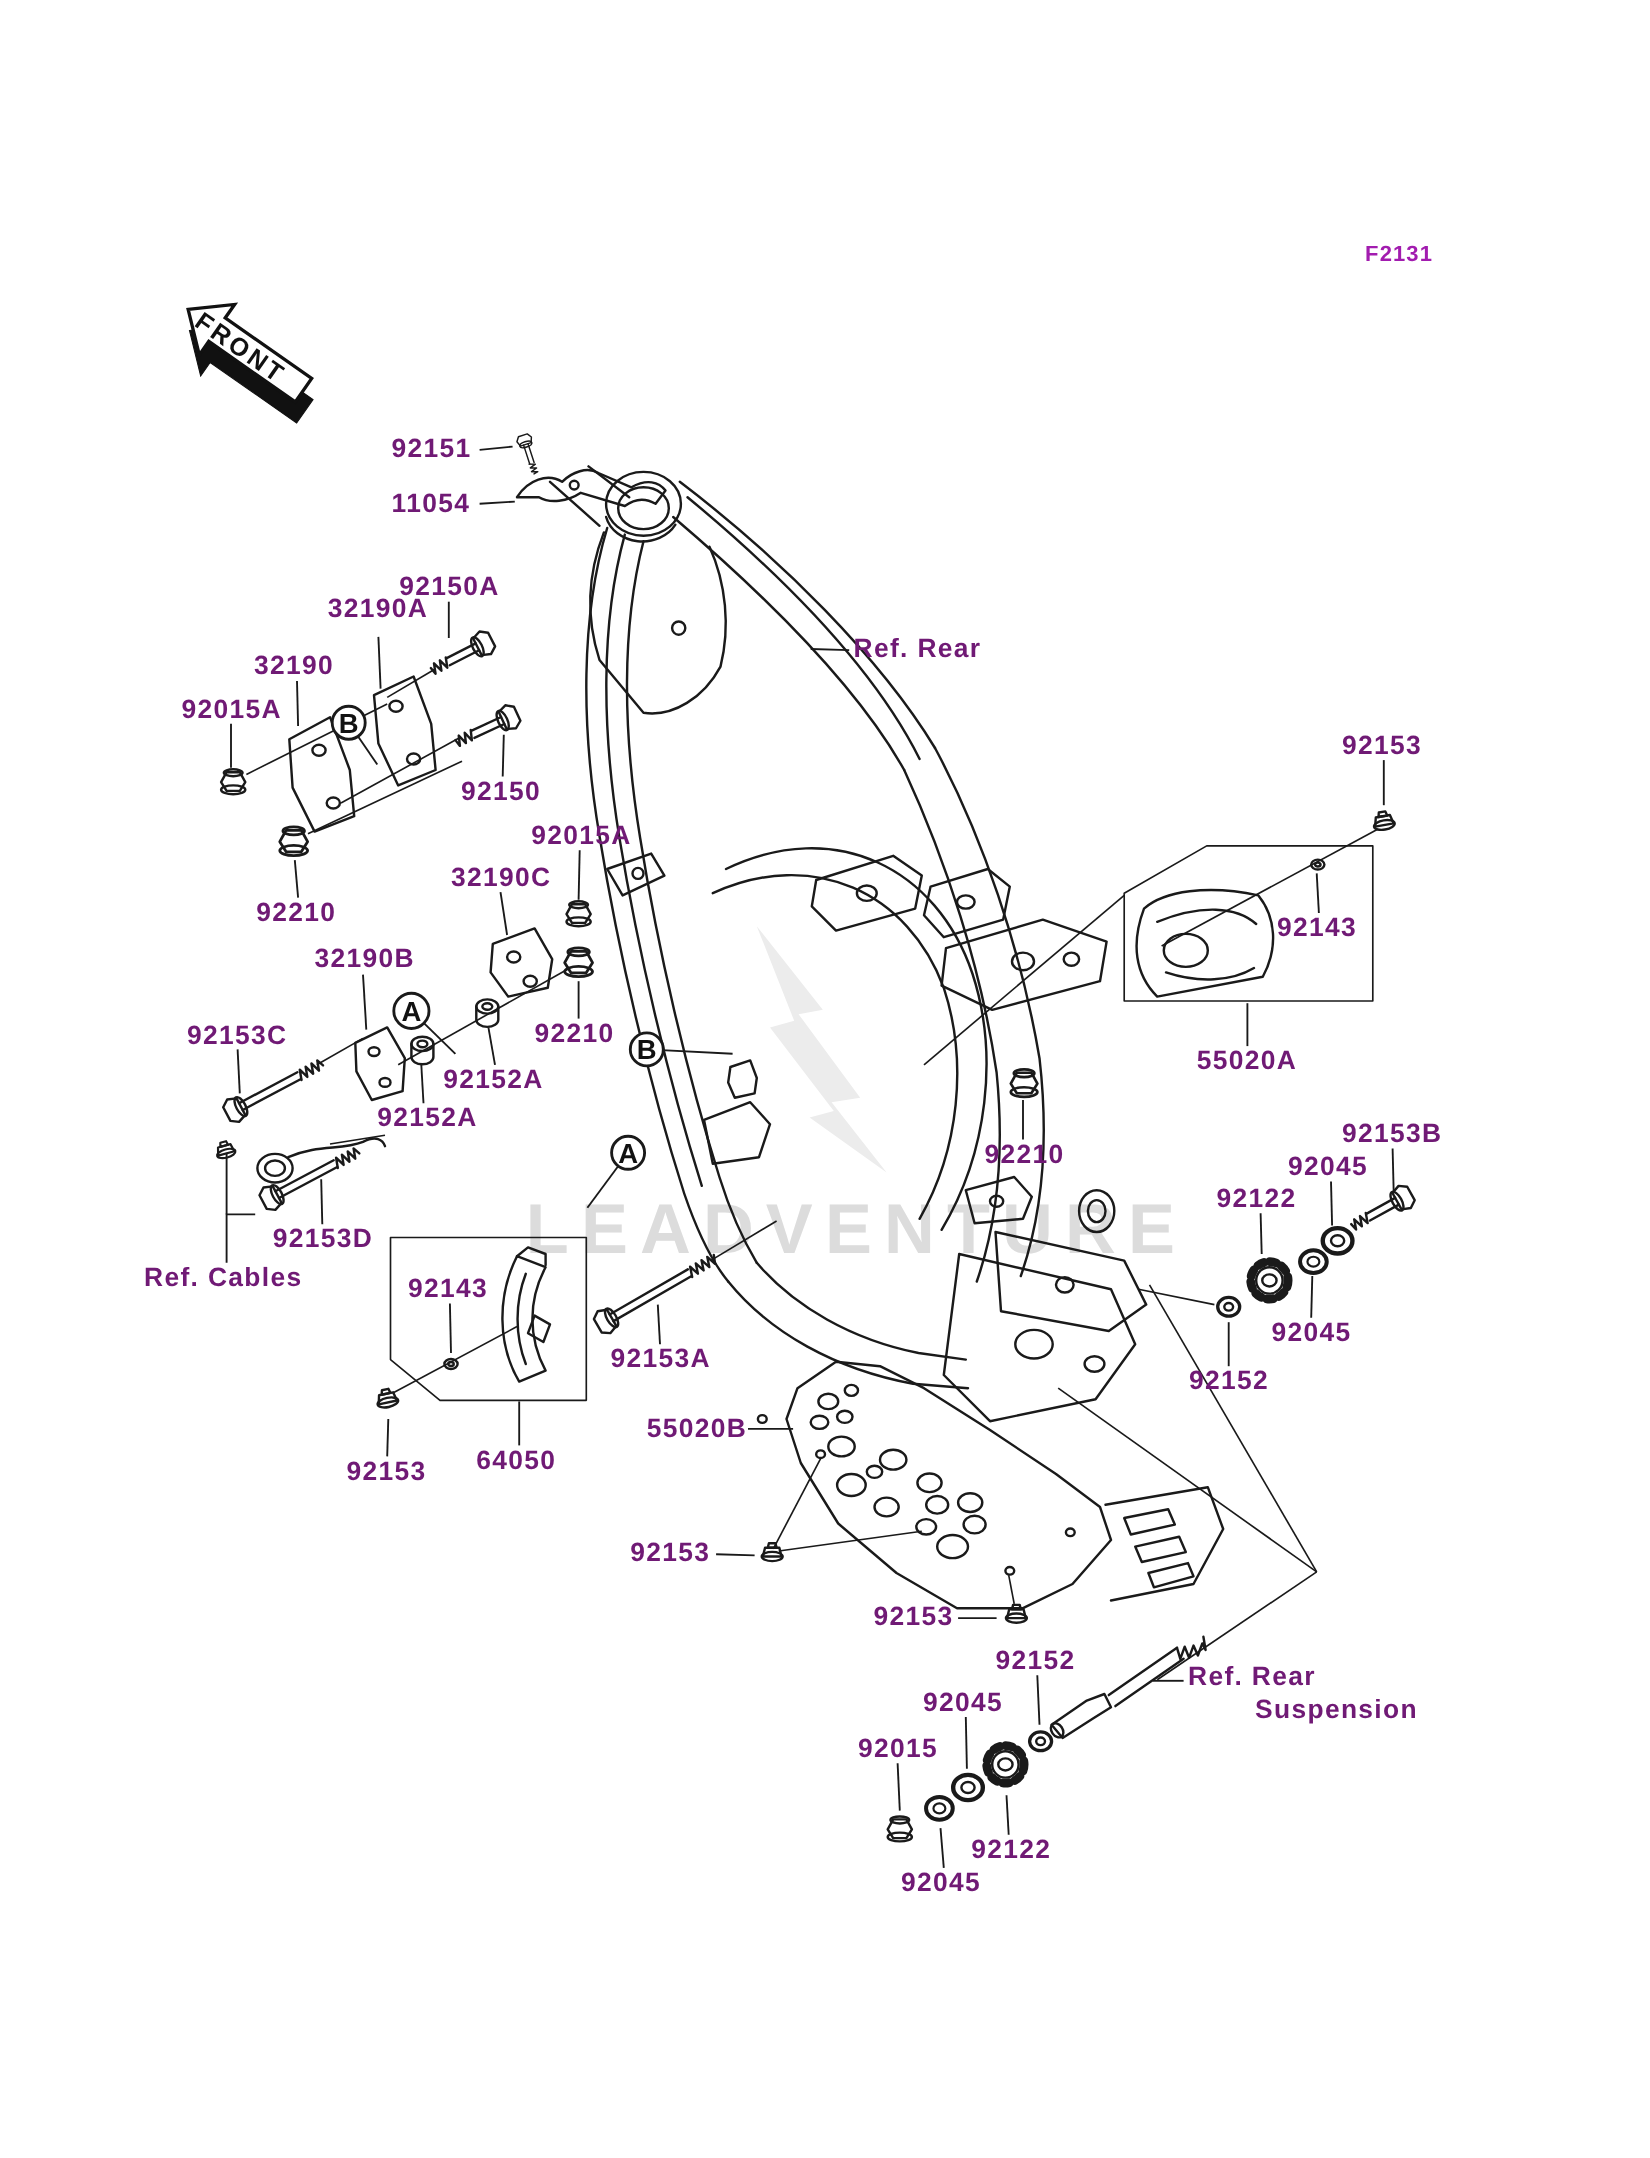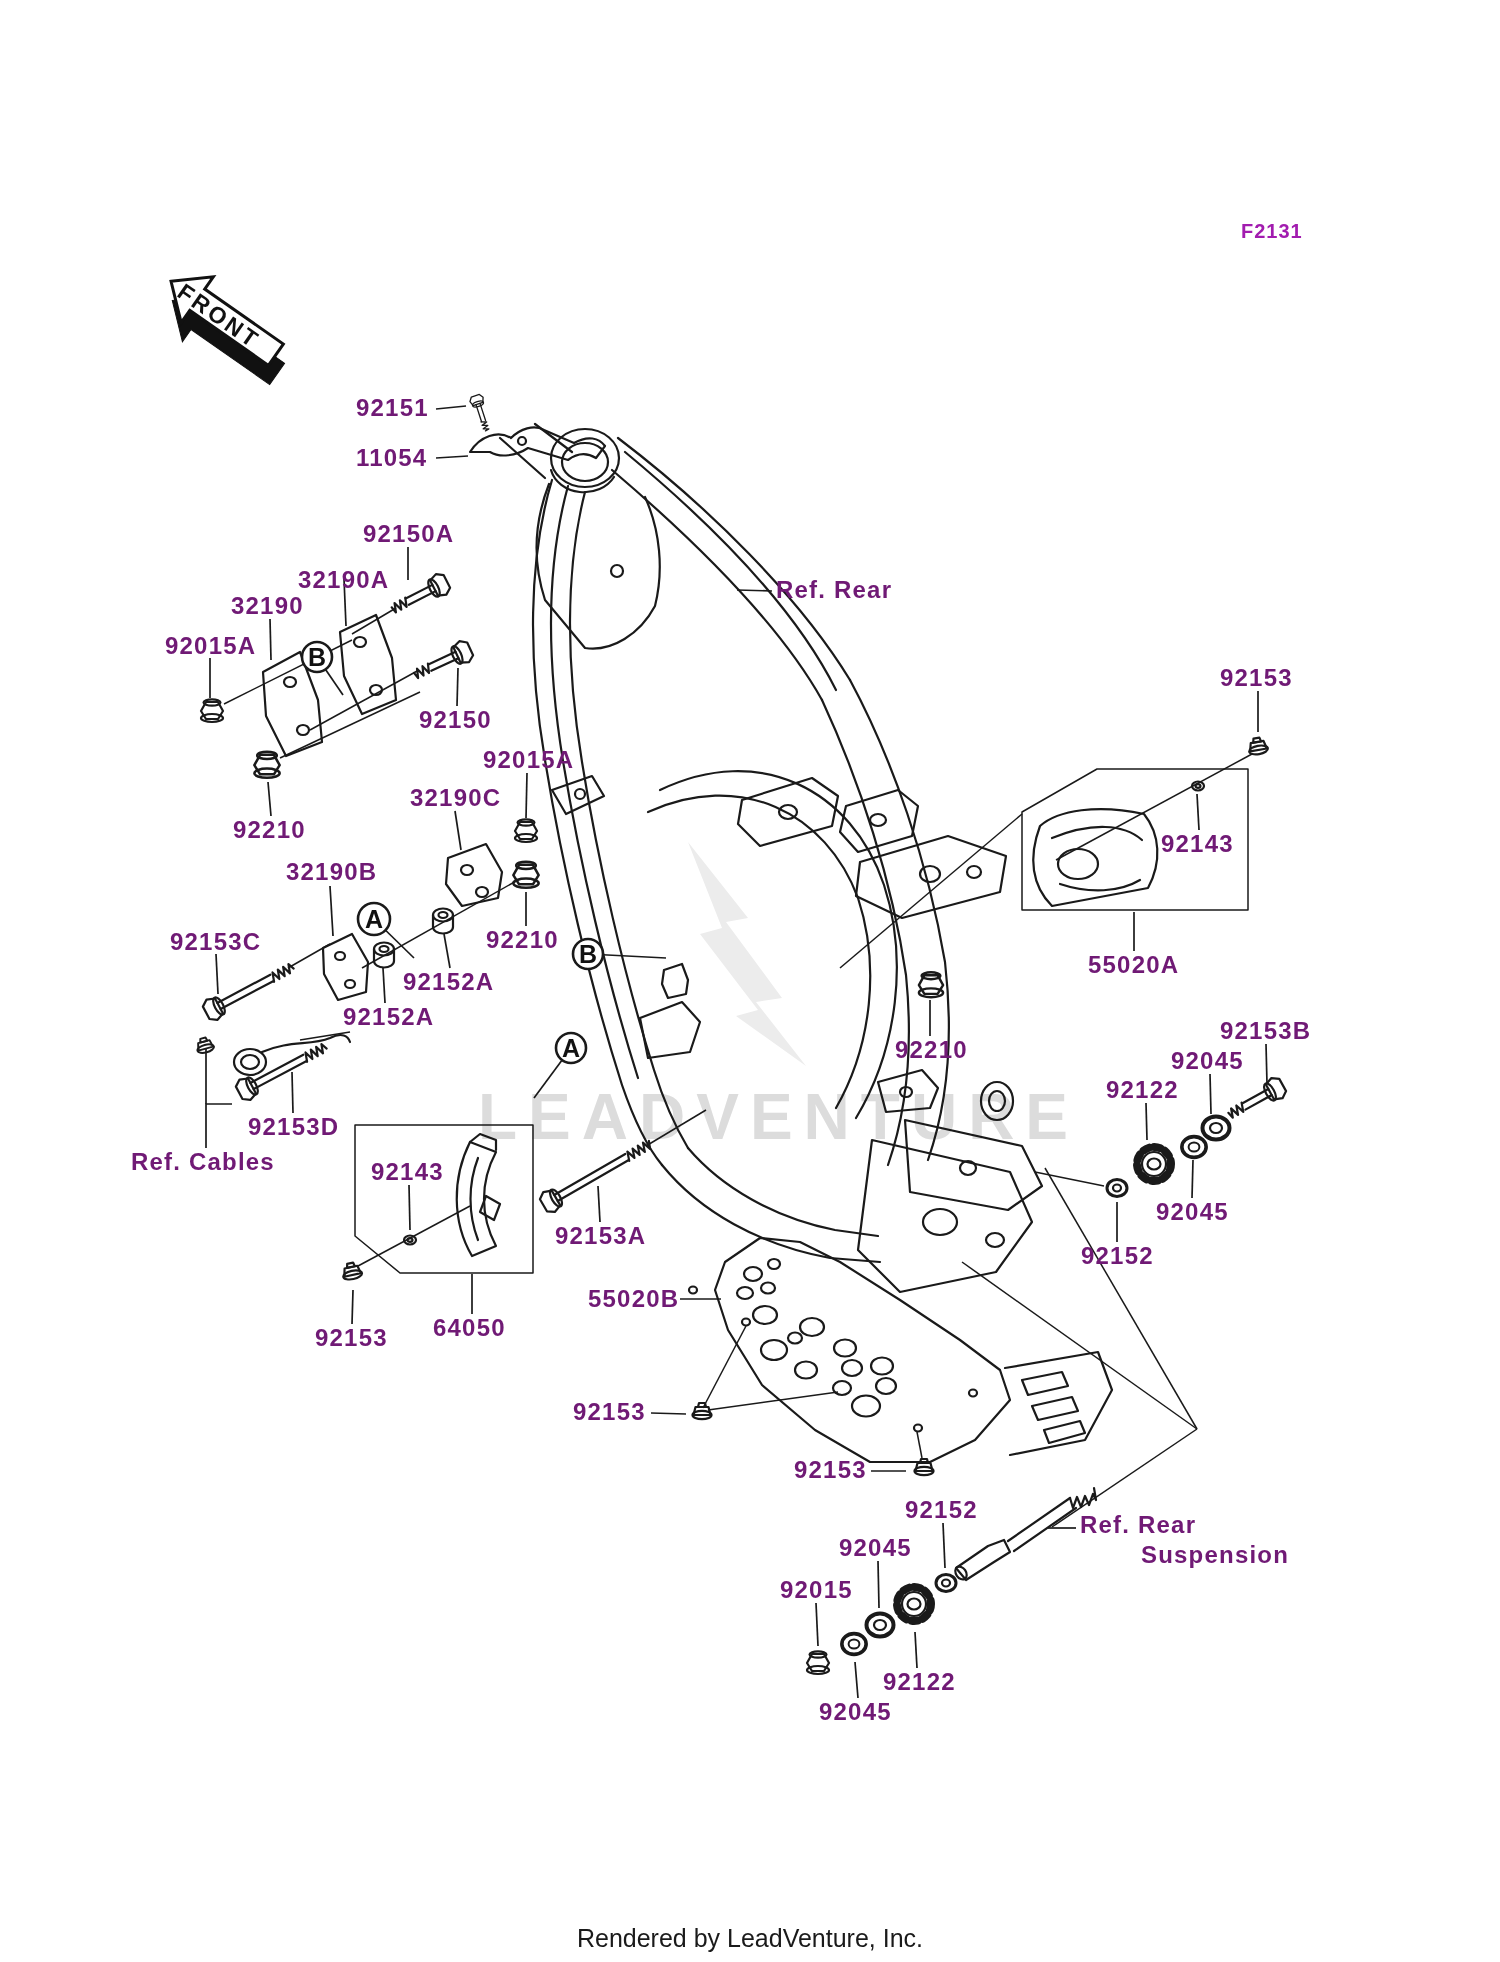--- a/index.html
+++ b/index.html
@@ -314,21 +314,21 @@
         <circle cx="571" cy="1048" r="15" class="mkr-c"></circle>
         <text x="571" y="1048" text-anchor="middle" dy="0.36em" class="mkr-t">A</text>
       </g>
   </svg>
 
   <div class="figure-code">F2131</div>
   <div id="callouts">
       <div class="callout" style="left: 356px; top: 396px;">92151</div>
       <div class="callout" style="left: 356px; top: 446px;">11054</div>
       <div class="callout" style="left: 363px; top: 522px;">92150A</div>
-      <div class="callout" style="left: 298px; top: 568px;">32190A</div>
+      <div class="callout" style="left: 298px; top: 542px;">32190A</div>
       <div class="callout" style="left: 231px; top: 594px;">32190</div>
       <div class="callout" style="left: 165px; top: 634px;">92015A</div>
       <div class="callout" style="left: 419px; top: 708px;">92150</div>
       <div class="callout" style="left: 483px; top: 748px;">92015A</div>
       <div class="callout" style="left: 410px; top: 786px; text-align: center;">32190C</div>
       <div class="callout" style="left: 233px; top: 818px;">92210</div>
       <div class="callout" style="left: 286px; top: 860px;">32190B</div>
       <div class="callout" style="left: 170px; top: 930px;">92153C</div>
       <div class="callout" style="left: 486px; top: 928px;">92210</div>
       <div class="callout" style="left: 403px; top: 970px;">92152A</div>
@@ -353,14 +353,13 @@
       <div class="callout" style="left: 1161px; top: 832px;">92143</div>
       <div class="callout" style="left: 1088px; top: 953px;">55020A</div>
       <div class="callout" style="left: 895px; top: 1038px;">92210</div>
       <div class="callout" style="left: 1220px; top: 1019px;">92153B</div>
       <div class="callout" style="left: 1171px; top: 1049px;">92045</div>
       <div class="callout" style="left: 1106px; top: 1078px;">92122</div>
       <div class="callout" style="left: 1156px; top: 1200px;">92045</div>
       <div class="callout" style="left: 1081px; top: 1244px;">92152</div>
       <div class="callout" style="left: 776px; top: 578px;">Ref. Rear</div>
     </div>
-  <div class="footer">Rendered by LeadVenture, Inc.</div>
 </div>
 
 </body></html>

